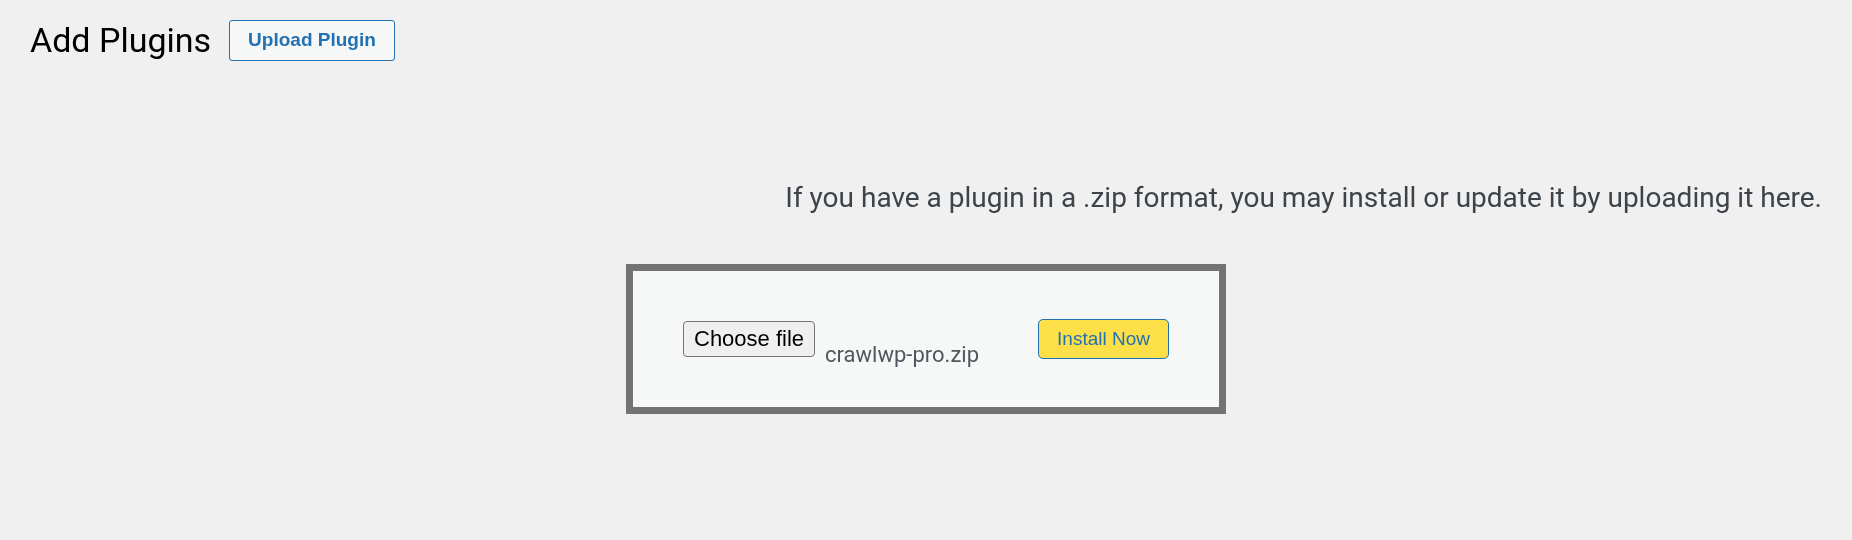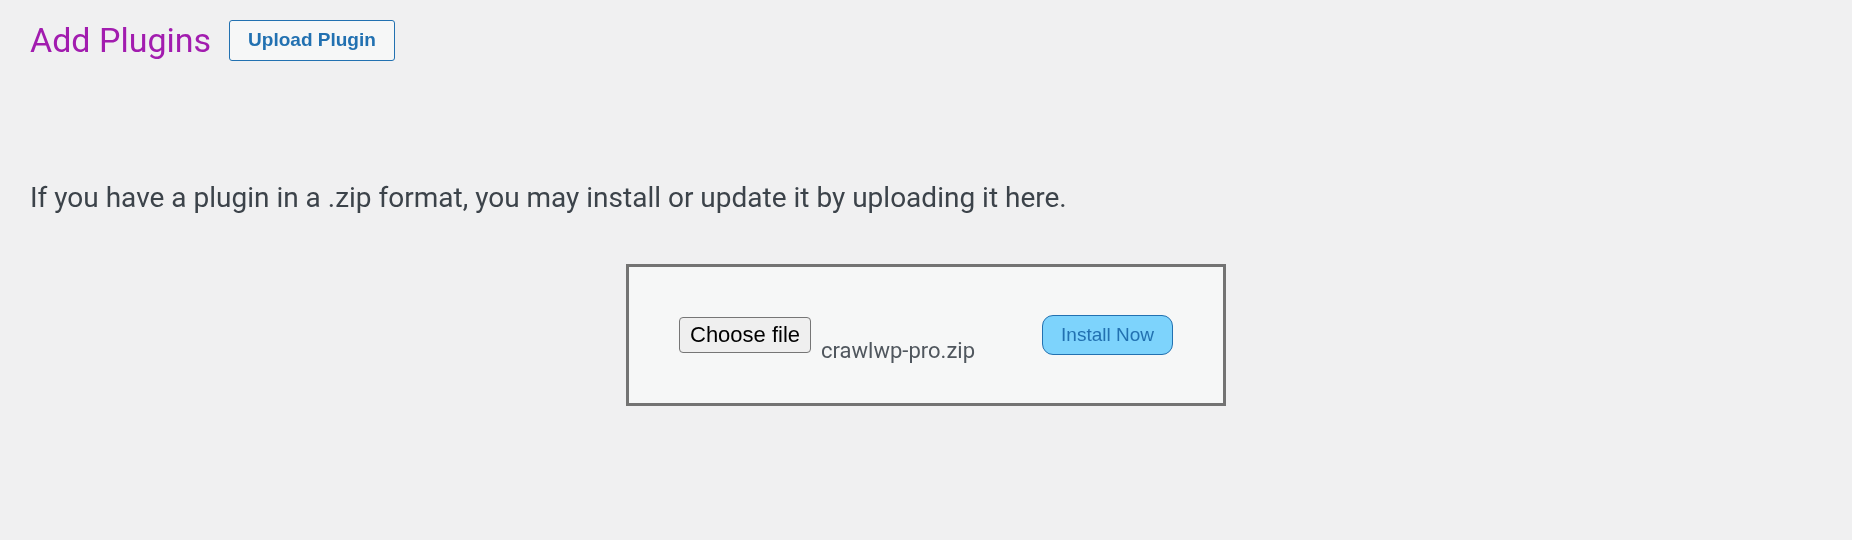--- a/index.html
+++ b/index.html
@@ -13,46 +13,46 @@
     }
     .header-row {
       display: flex;
       align-items: center;
       gap: 18px;
       margin-bottom: 40px;
     }
     .page-title {
       font-size: 34px;
       font-weight: 400;
-      color: #a21caf;
+      color: #000000;
       line-height: 1.2;
     }
     .upload-plugin-btn {
       border: 1px solid #2271b1;
       background: #f6f7f7;
       color: #2271b1;
       font-size: 19px;
       padding: 6px 18px;
       border-radius: 3px;
       cursor: pointer;
       font-weight: 700;
       line-height: 1.4;
     }
     .description {
-      text-align: left;
+      text-align: right;
       font-size: 28px;
       color: #3c434a;
       margin-top: 120px;
       margin-bottom: 50px;
       font-weight: 400;
     }
     .upload-box {
       width: 600px;
       margin: 0 auto;
-      border: 3px solid #737373;
+      border: 7px solid #737373;
       background: #f6f7f7;
       padding: 40px 50px;
       display: flex;
       align-items: center;
       justify-content: space-between;
     }
     .file-picker {
       display: flex;
       align-items: center;
       gap: 10px;
@@ -67,25 +67,25 @@
       color: #000;
       cursor: pointer;
     }
     .file-name {
       font-size: 22px;
       color: #50575e;
       margin-top: 31px;
     }
     .install-now-btn {
       border: 1px solid #2271b1;
-      background: #7dd3fc;
+      background: #fde047;
       color: #2271b1;
       font-size: 19px;
       padding: 8px 18px;
-      border-radius: 11px;
+      border-radius: 5px;
       cursor: pointer;
       font-weight: 400;
     }
   </style>
 </head>
 <body>
 
 <div class="header-row">
   <h1 class="page-title">Add Plugins</h1>
   <button class="upload-plugin-btn">Upload Plugin</button>

